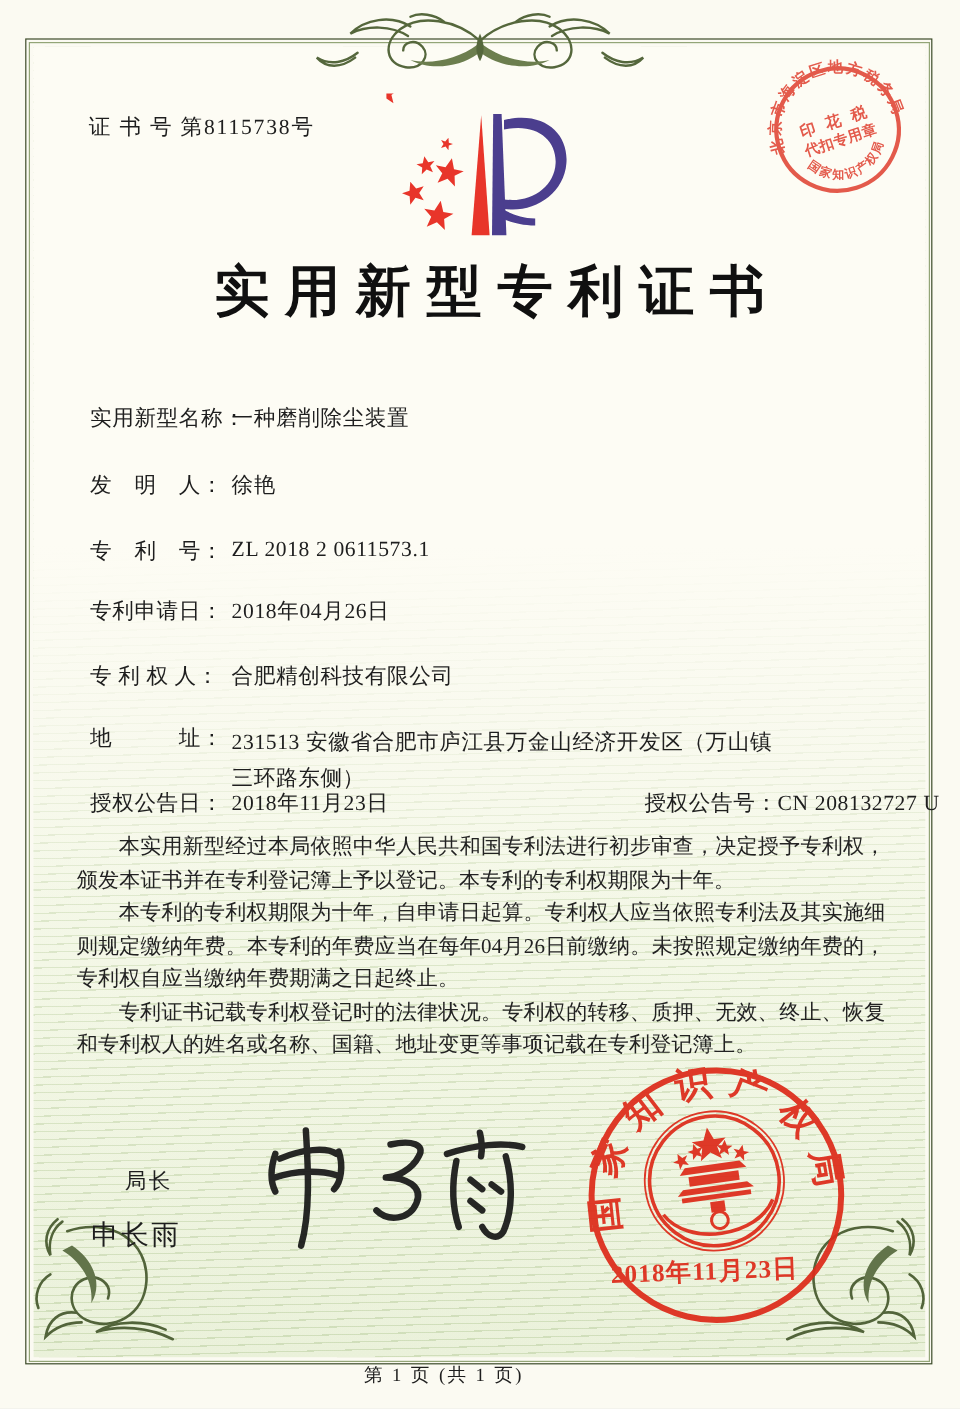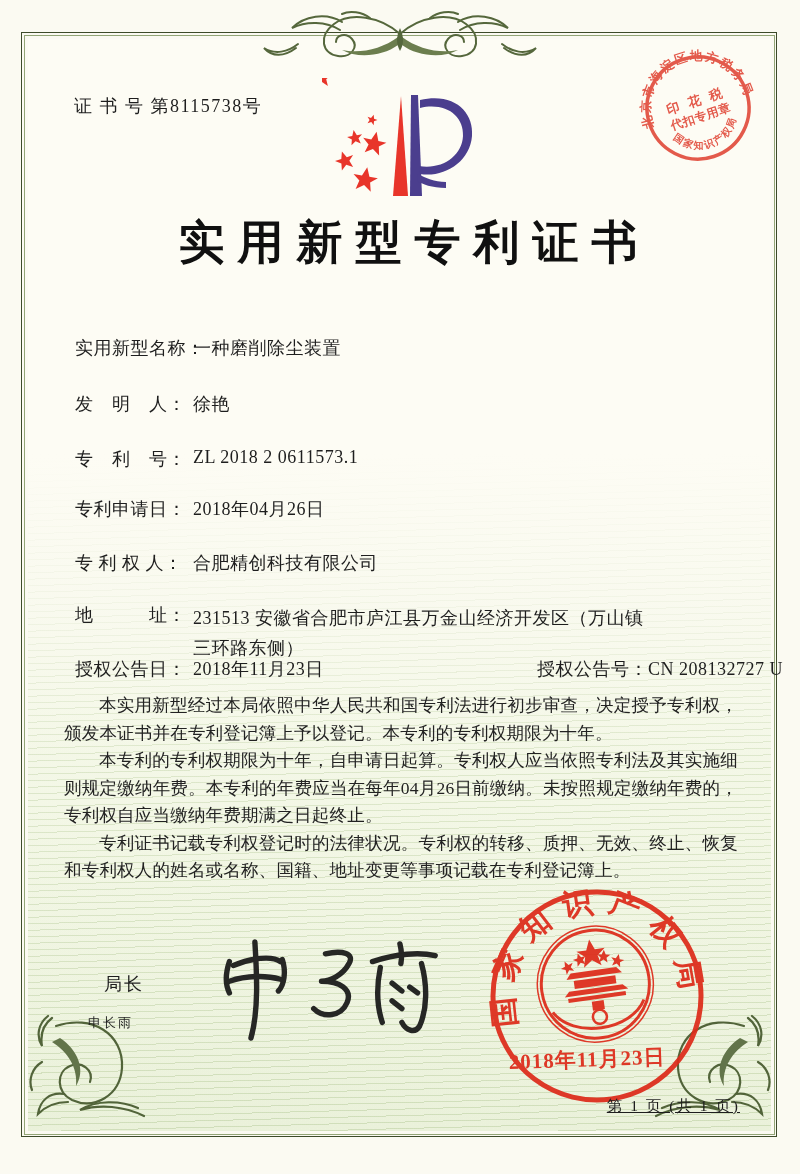--- a/index.html
+++ b/index.html
@@ -20,22 +20,22 @@
          letter-spacing:13px;padding-left:13px;color:#101010;margin-left:16px;}
   .field-row{position:absolute;left:75px;font-size:18px;letter-spacing:0.5px;white-space:nowrap;}
   .flabel{display:inline-block;width:118px;white-space:nowrap;vertical-align:top;}
   .fvalue{vertical-align:top;}
   .addr-val{display:inline-block;white-space:normal;width:556px;line-height:30px;}
   .grant-no{position:absolute;left:462px;top:0;}
   .body-text{position:absolute;left:64px;top:692px;width:674px;font-size:17.5px;line-height:27.5px;
              text-align:justify;letter-spacing:0.2px;color:#222;}
   .body-text p{margin:0;text-indent:2em;}
   .officer-title{position:absolute;left:104px;top:972px;font-size:18px;letter-spacing:2px;font-family:"Liberation Sans","DejaVu Sans",sans-serif;}
-  .officer-name{position:absolute;left:88px;top:1014px;font-size:13px;letter-spacing:2px;font-family:Liberation Serif, serif;}
-  .footer{position:absolute;left:0;right:60px;top:1096px;text-align:right;font-size:15.5px;letter-spacing:2px;text-decoration:underline;}
+  .officer-name{position:absolute;left:76px;top:1014px;font-size:23px;letter-spacing:2px;font-family:Liberation Serif, serif;}
+  .footer{position:absolute;left:0;right:60px;top:1136px;text-align:center;font-size:15.5px;letter-spacing:2px;}
   .sig{position:absolute;left:200px;top:932px;}
   .seal-svg{position:absolute;left:481px;top:878px;}
   .tax-svg{position:absolute;left:630px;top:40px;}
   .logo-svg{position:absolute;left:322px;top:78px;}
 </style>
 </head>
 <body>
 
 <div class="page">
 

